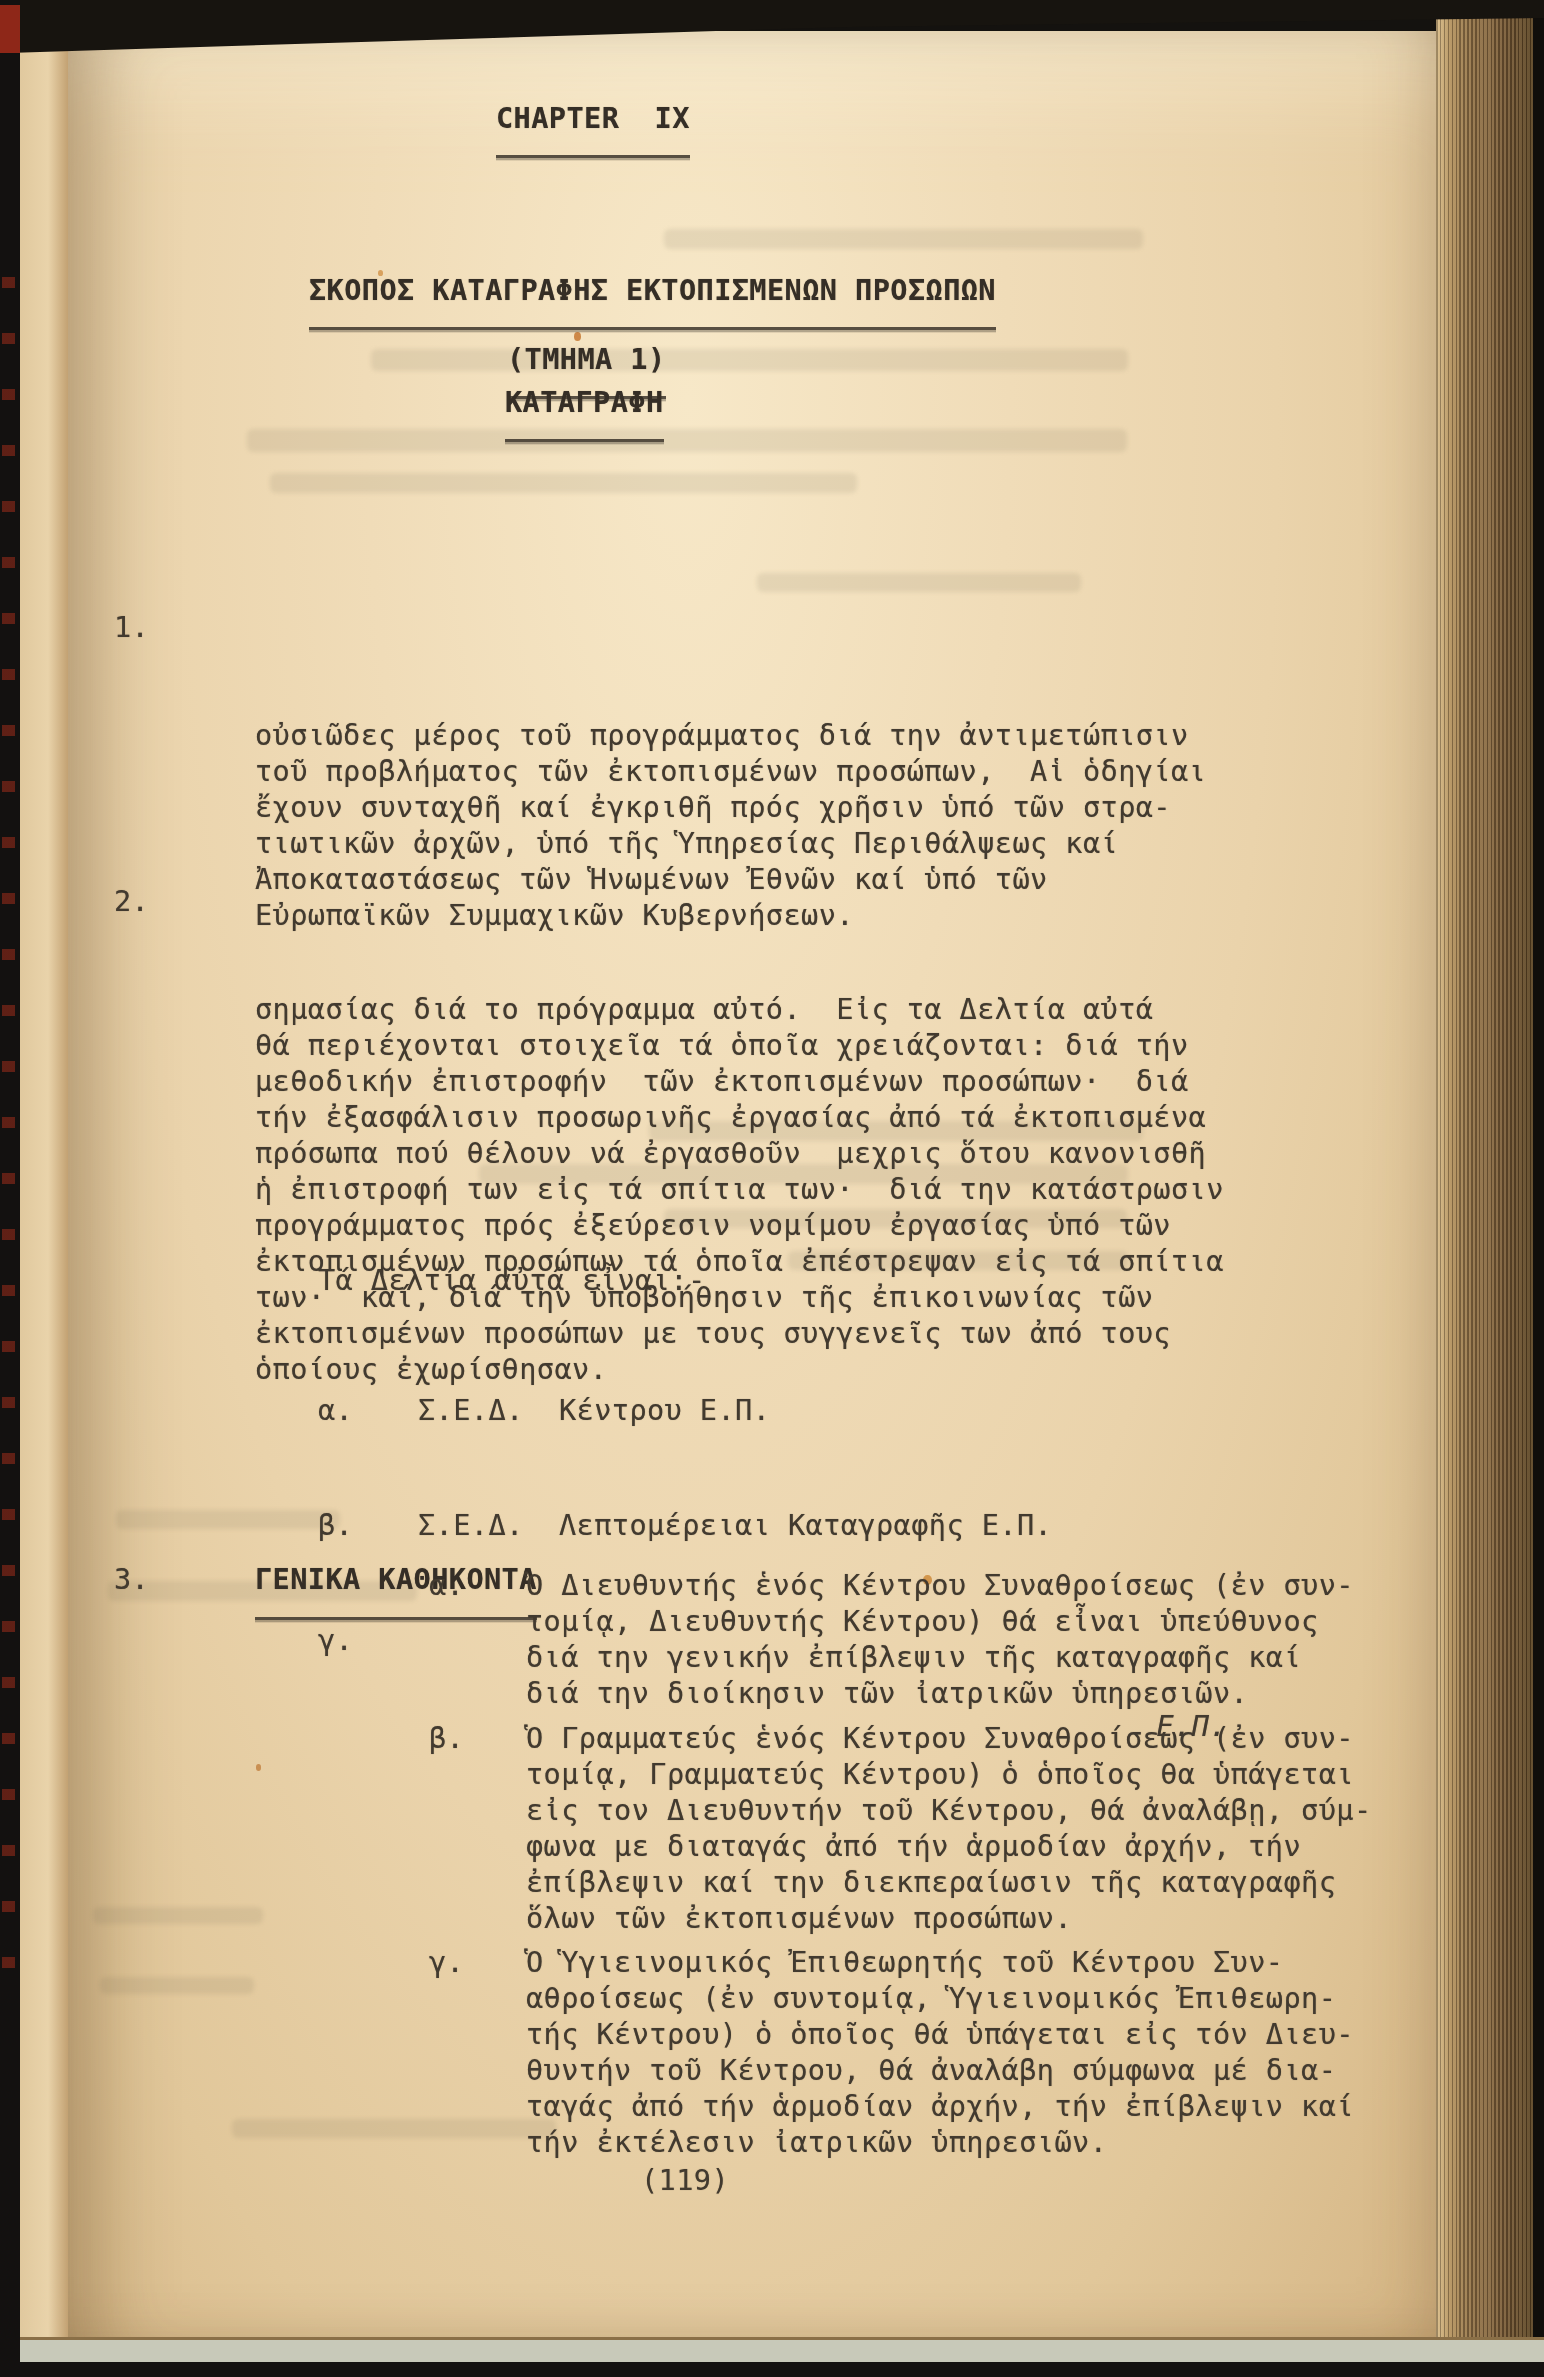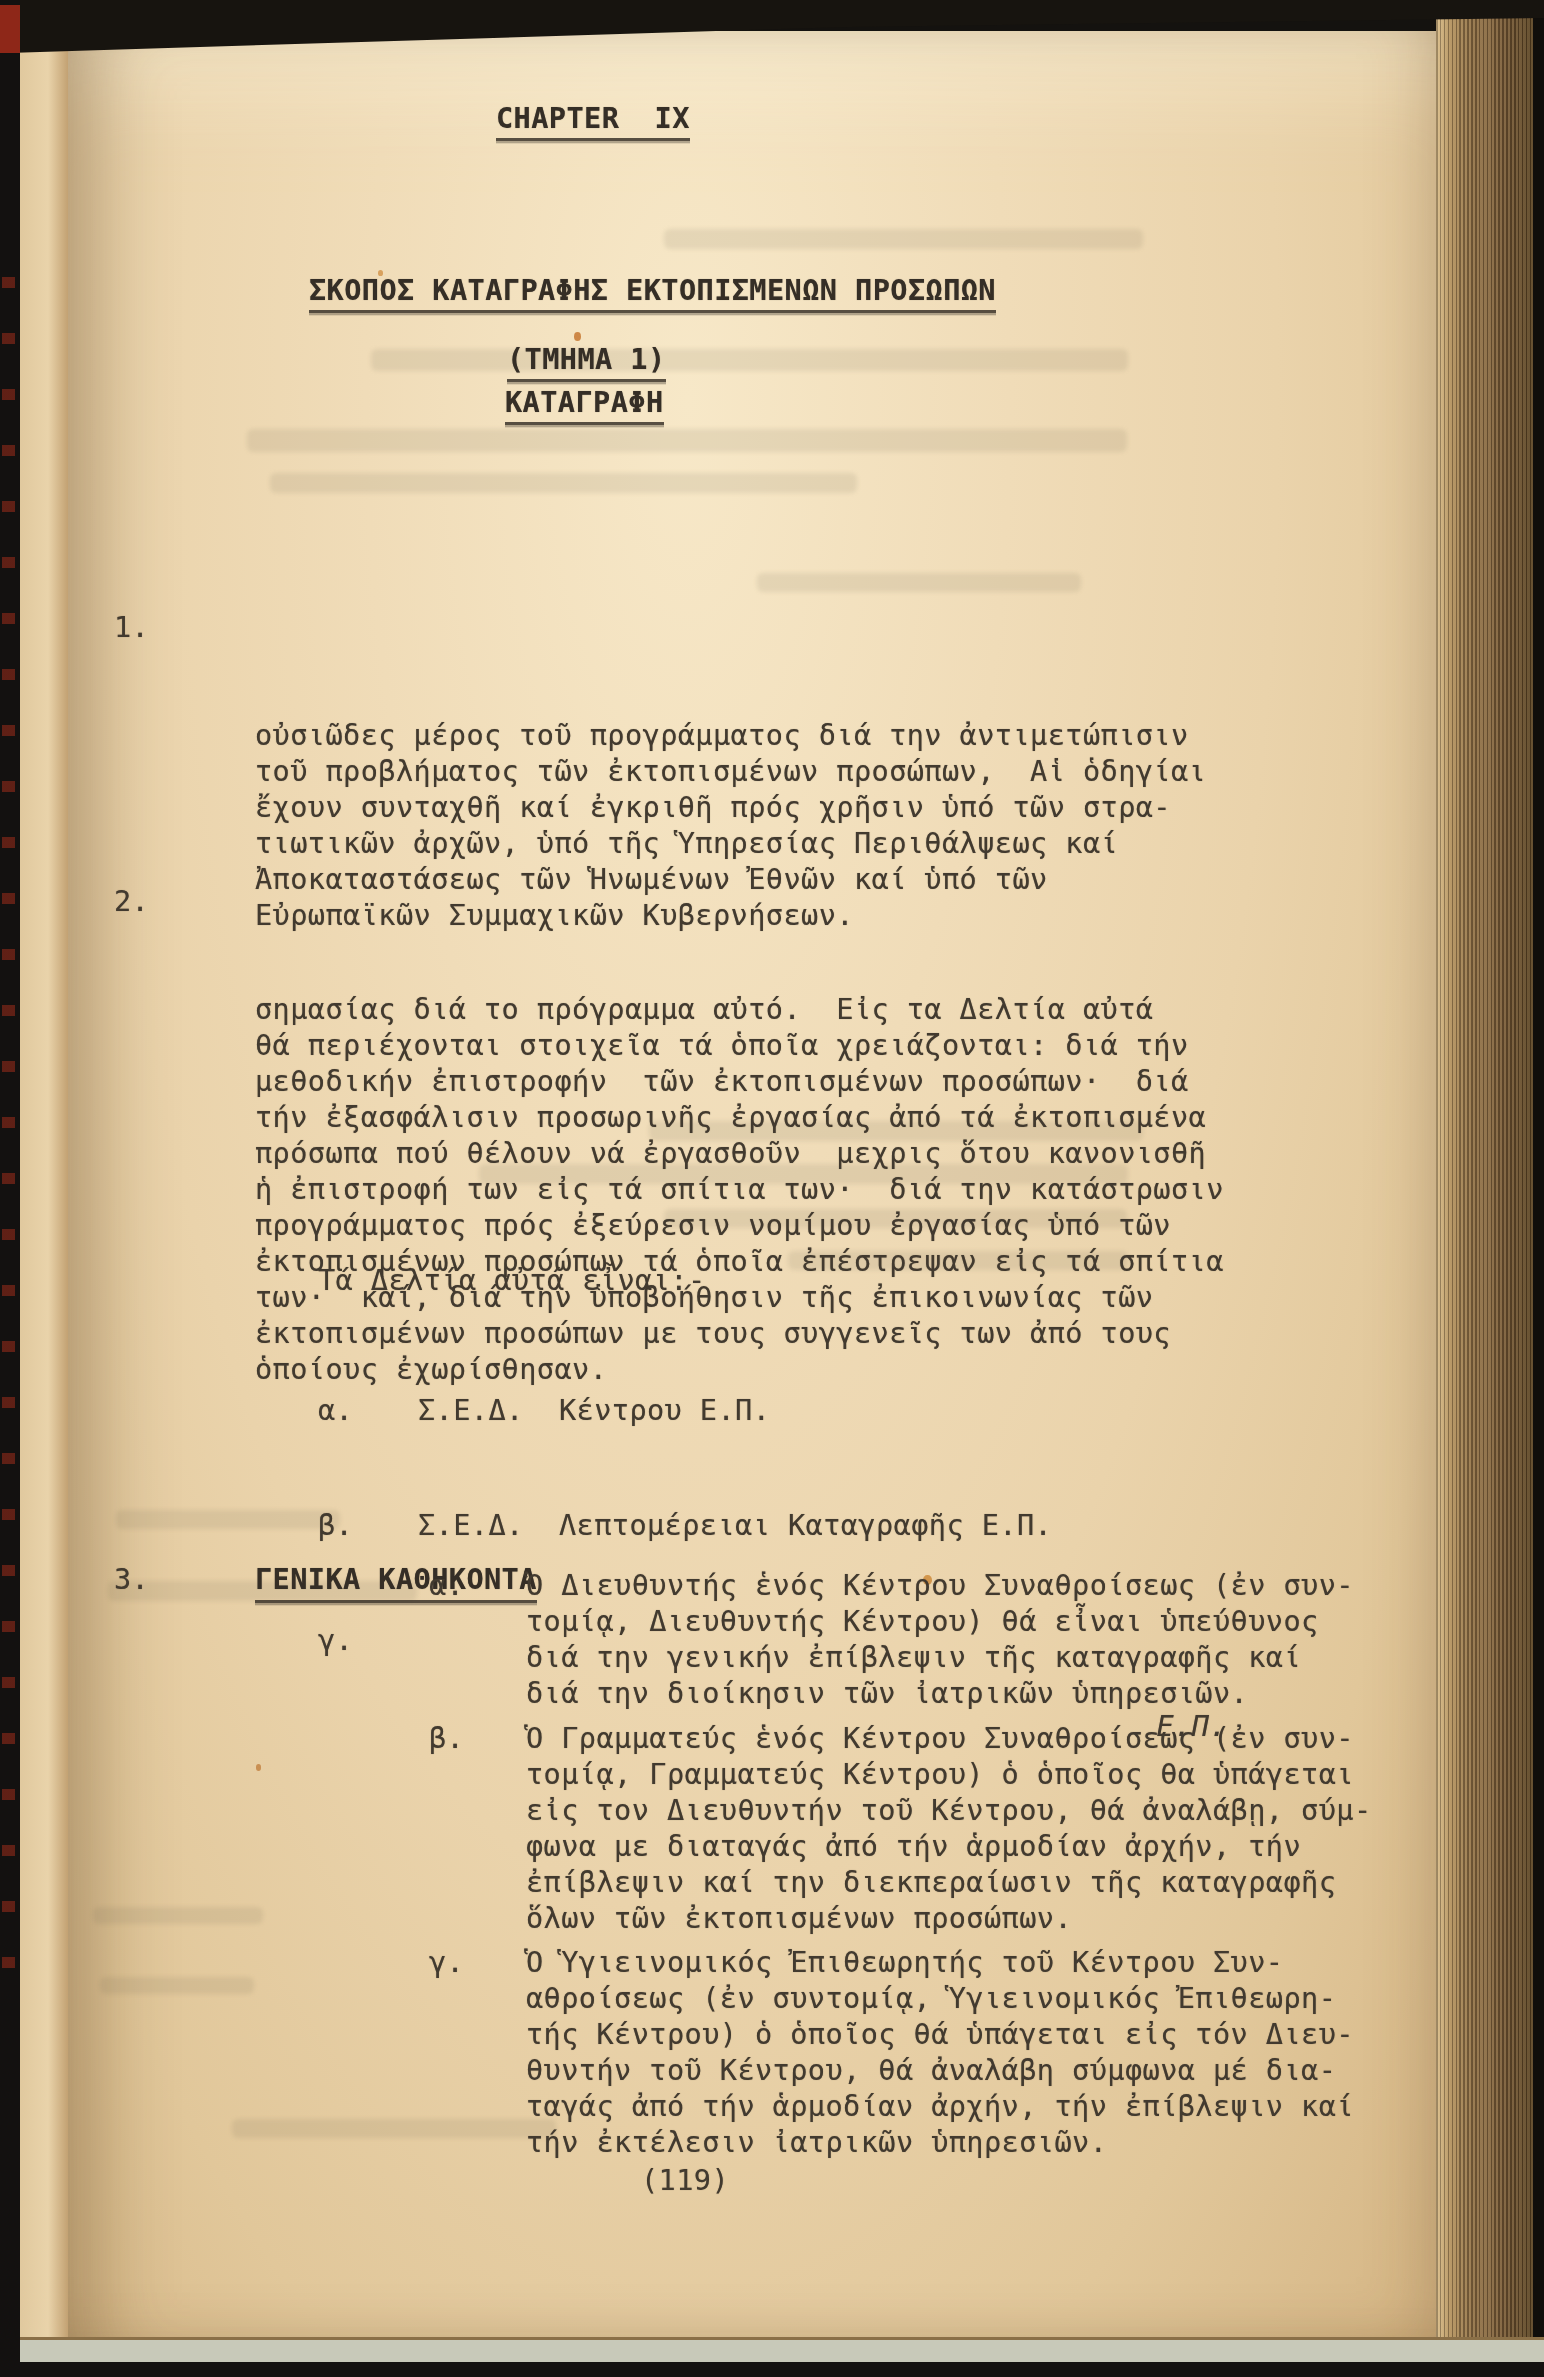--- a/index.html
+++ b/index.html
@@ -51,21 +51,21 @@
   .ghost{position:absolute;z-index:2;background:rgba(104,98,78,.12);filter:blur(2.3px);border-radius:6.2px;}
   .speck{position:absolute;z-index:2;border-radius:50%;}
   
   .txt{
     position:absolute;z-index:3;font-size:28.6px;line-height:36px;letter-spacing:0.4px;
     color:#423a2f;white-space:pre;
     text-shadow:0 0 0.9px rgba(62,54,44,.55);
   }
   .heading{font-weight:700;color:#352e26;}
   .u{
-    border-bottom:3.9px solid rgba(52,45,37,.82);padding-bottom:3px;
+    border-bottom:3.9px solid rgba(52,45,37,.82);padding-bottom:20px;
     box-shadow:0 2.3px 0 rgba(52,45,37,.35);
   }
   .row{display:flex;}
   .num{width:141px;flex:0 0 auto;}
   .form-row{display:flex;line-height:43px;}
   .form-marker{width:100px;flex:0 0 auto;}
   .duty{position:absolute;display:flex;}
   .duty-marker{width:97px;flex:0 0 auto;}
   .ep-continuation{width:809px;text-align:right;font-style:italic;}
 </style>

